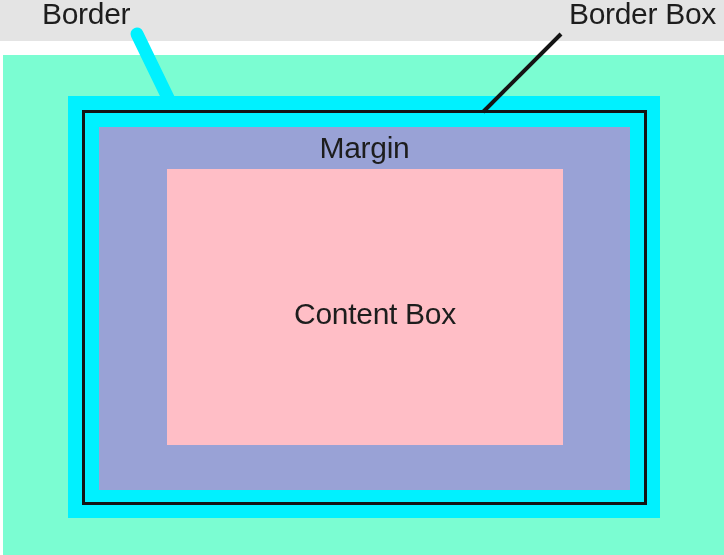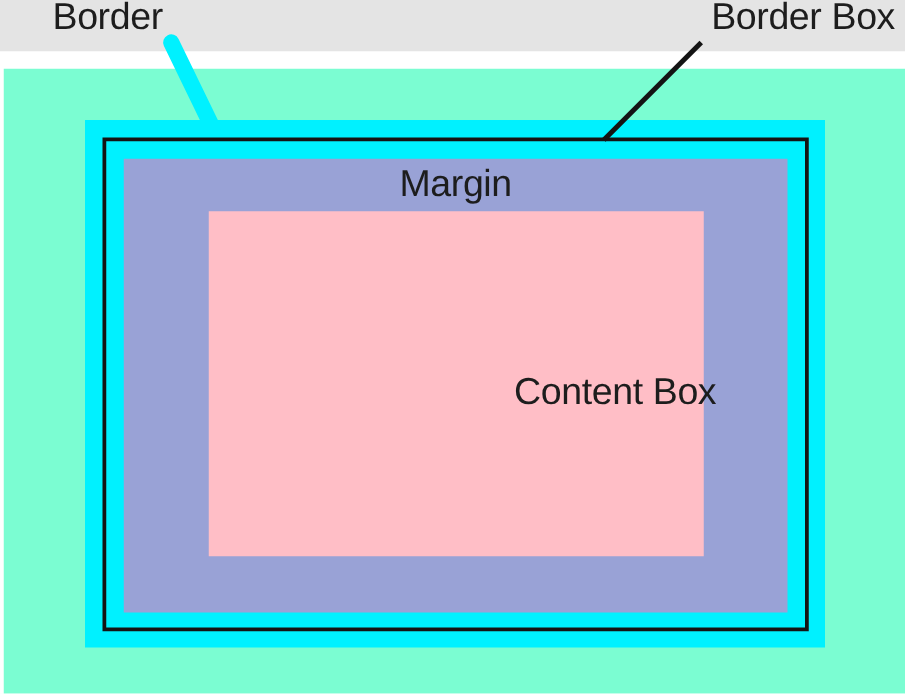--- a/index.html
+++ b/index.html
@@ -74,21 +74,21 @@
     text-align: center;
   }
   #label-padding {
     left: 99px; top: 131px;
     width: 531px;
     text-align: center;
   }
   #label-content-box {
     left: 177px; top: 297px;
     width: 396px;
-    text-align: right;
+    text-align: center;
   }
   #pointer-lines {
     position: absolute;
     left: 0; top: 0;
     width: 724px; height: 555px;
     pointer-events: none;
   }
   #pointer-lines .border-pointer {
     stroke: var(--c-border, #00f1ff);
     stroke-width: 13;

